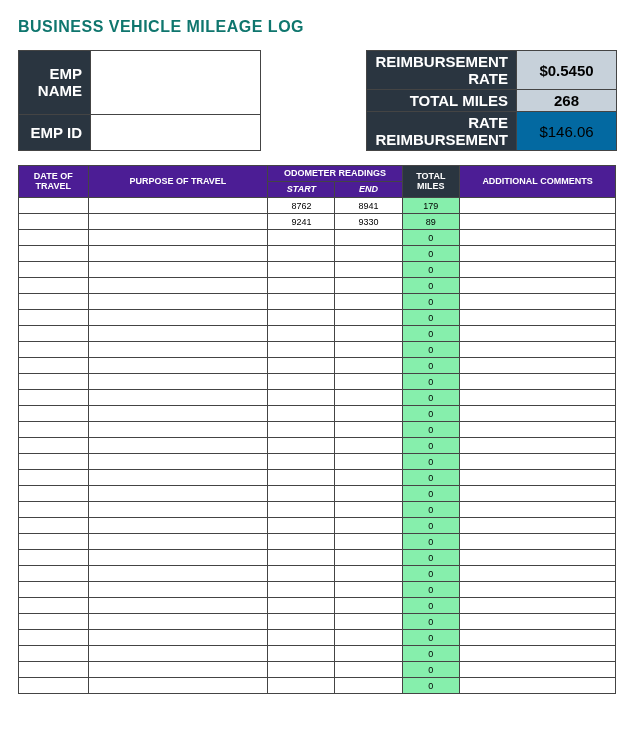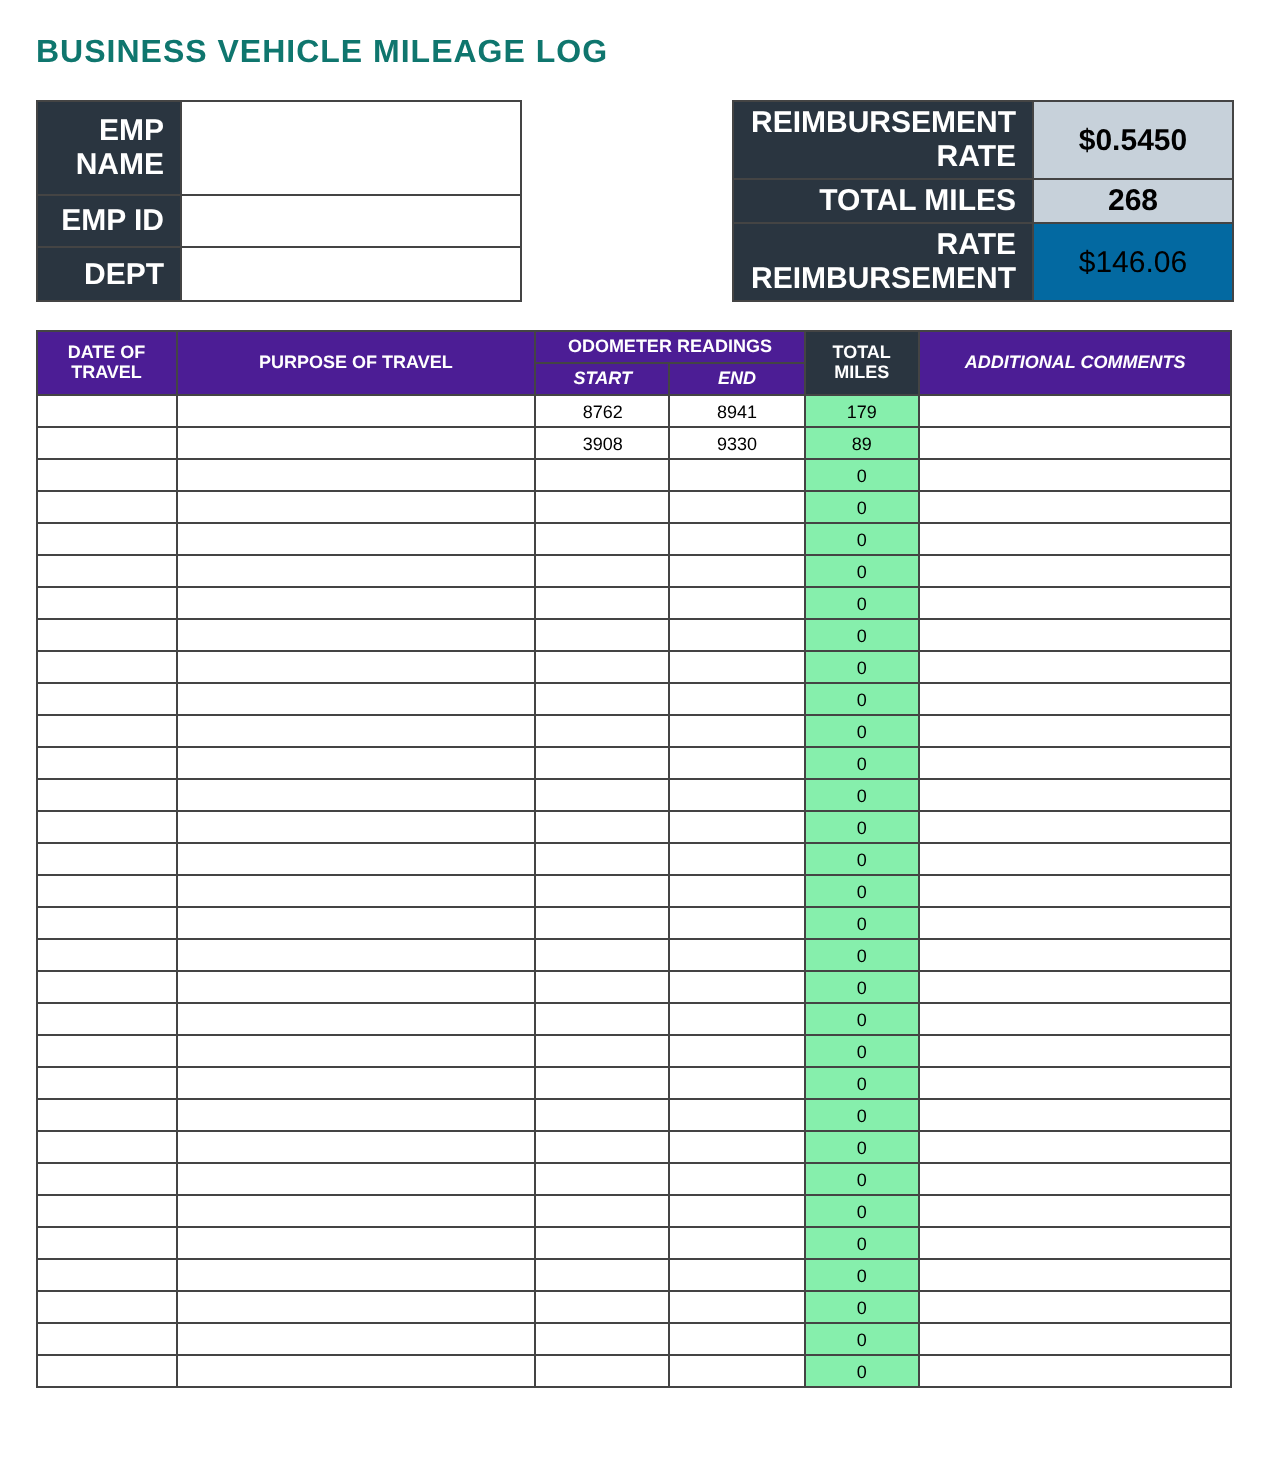--- a/index.html
+++ b/index.html
@@ -64,44 +64,40 @@
   .log-table th {
     background: #4c1d95;
     color: #fff;
     font-weight: bold;
     line-height: 1.1;
   }
   .col-date { width: 58px; }
   .col-purpose { width: 150px; }
   .col-odo { width: 56px; }
   .col-miles { width: 48px; background: #c7d1da; }
-  .col-comments { width: 130px; font-style: italic; }
+  .col-comments { width: 130px; }
   .miles-cell { background: #86efac; }
   .sub-th { font-size: 8px; height: 12px; font-style: italic; }
 </style>
 </head>
 <body>
 
 <div class="title">BUSINESS VEHICLE MILEAGE LOG</div>
 
 <div class="top-row">
   <table class="emp-table">
     <tbody>
         <tr>
       <td class="hdr-cell">EMP NAME</td>
       <td class="val-cell"></td>
     </tr>
     <tr>
       <td class="hdr-cell">EMP ID</td>
       <td class="val-cell"></td>
     </tr>
-    <tr>
-      <td class="hdr-cell">DEPT</td>
-      <td class="val-cell"></td>
-    </tr>
   </tbody>
     </table>
 
   <table class="reimb-table">
     <tbody>
         <tr>
       <td class="hdr-cell">REIMBURSEMENT RATE</td>
       <td class="val-cell shade">$0.5450</td>
     </tr>
     <tr>
@@ -135,21 +131,21 @@
         <td class="col-date"></td>
         <td class="col-purpose"></td>
         <td class="col-odo">8762</td>
         <td class="col-odo">8941</td>
         <td class="miles-cell">179</td>
         <td class="col-comments"></td>
       </tr>
       <tr>
         <td class="col-date"></td>
         <td class="col-purpose"></td>
-        <td class="col-odo">3908</td>
+        <td class="col-odo">9241</td>
         <td class="col-odo">9330</td>
         <td class="miles-cell">89</td>
         <td class="col-comments"></td>
       </tr>
       <tr>
         <td class="col-date"></td>
         <td class="col-purpose"></td>
         <td class="col-odo"></td>
         <td class="col-odo"></td>
         <td class="miles-cell">0</td>

